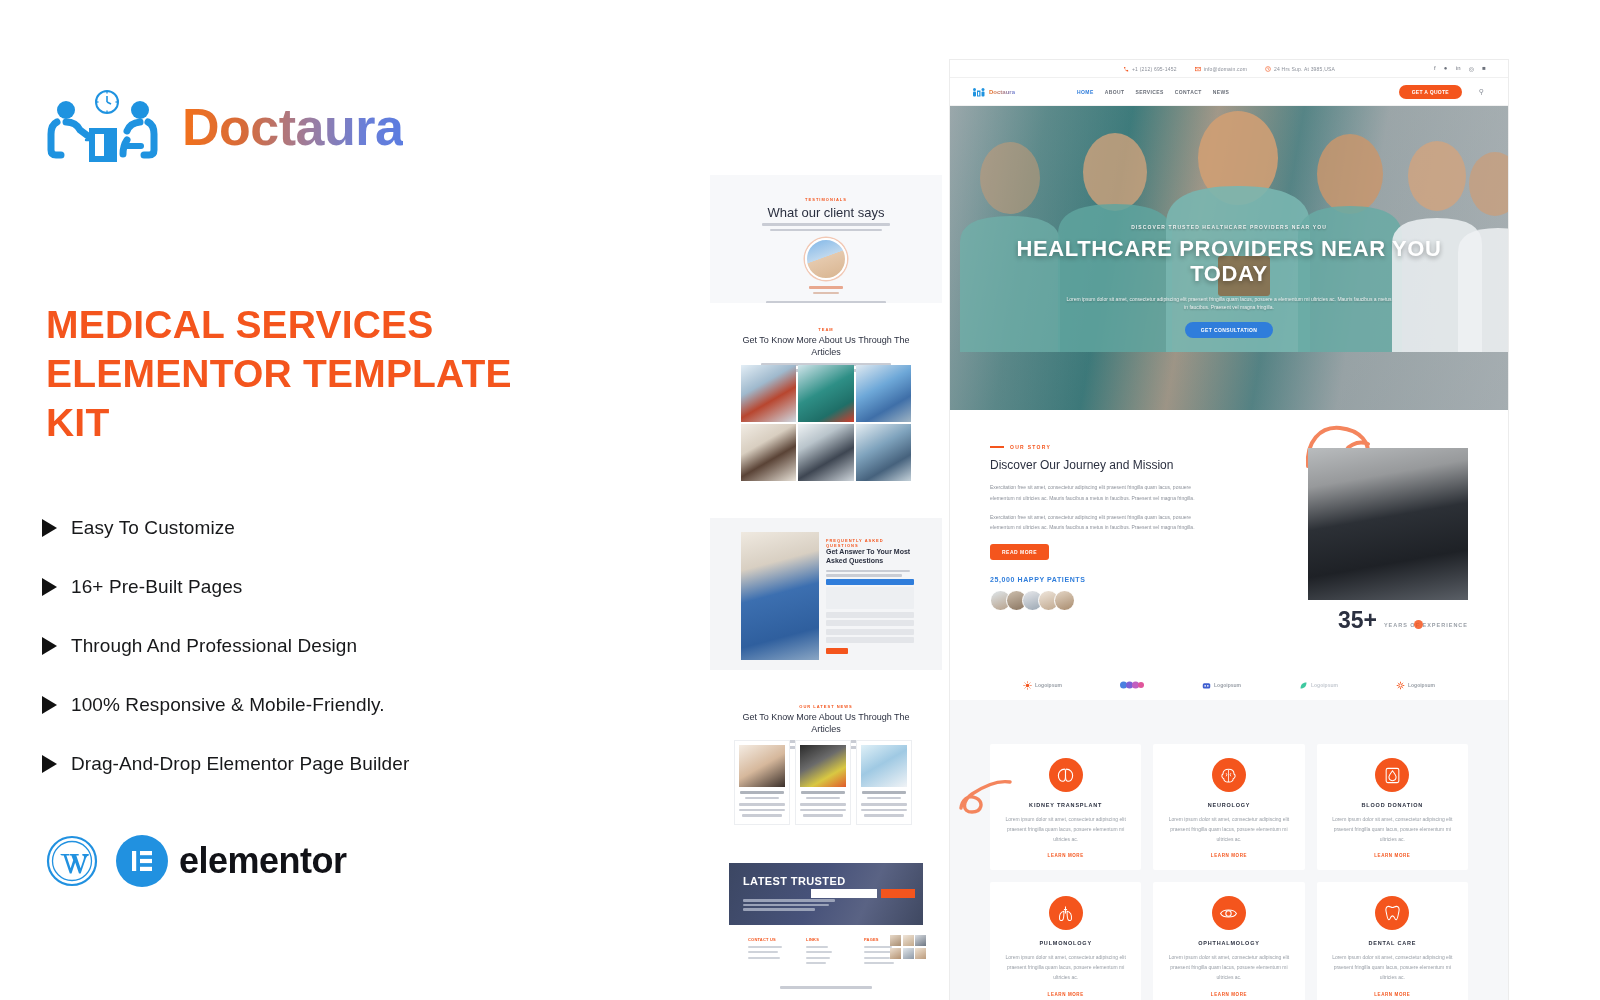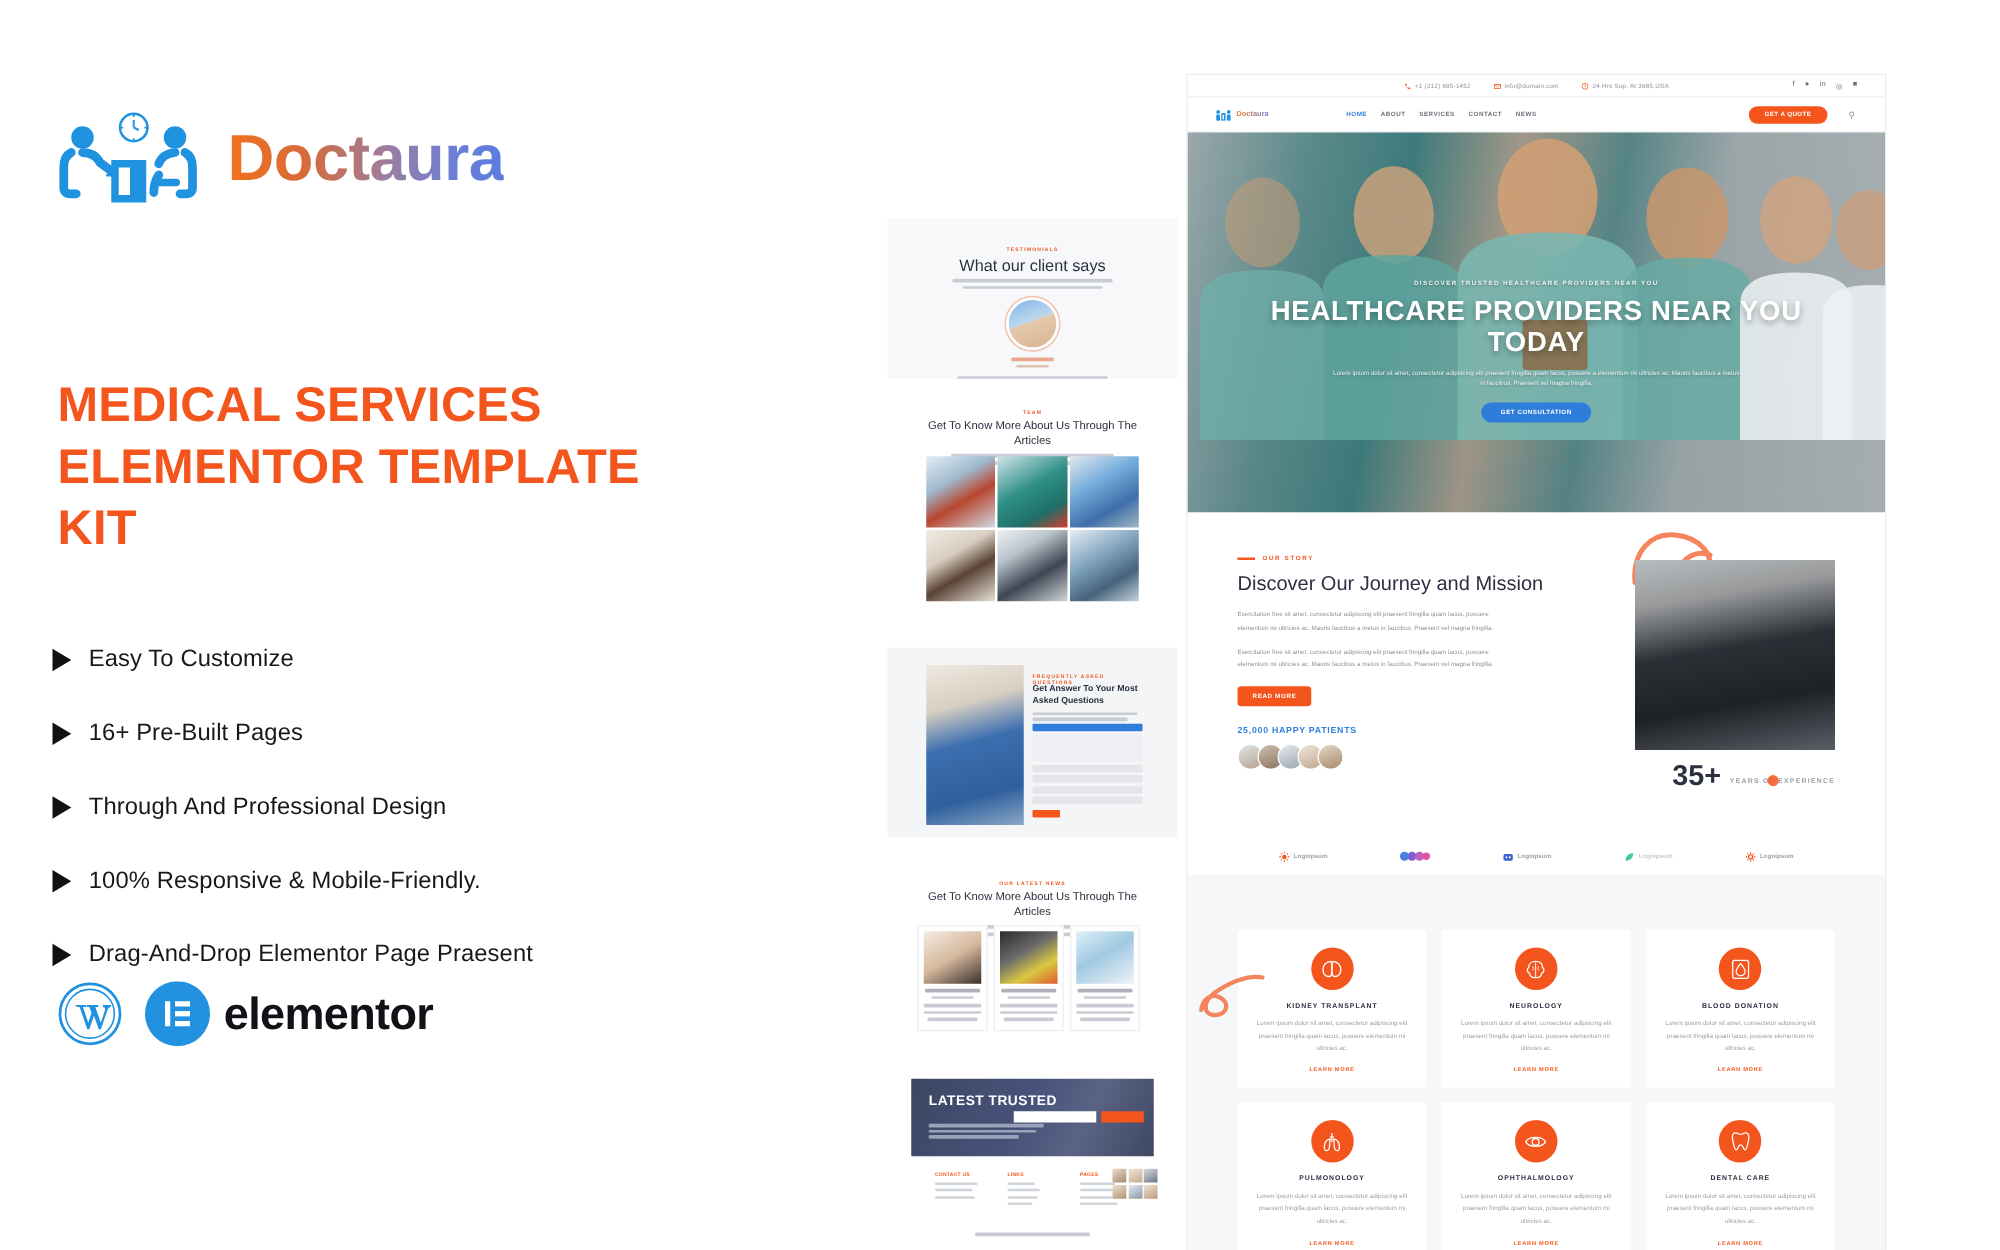--- a/index.html
+++ b/index.html
@@ -68,21 +68,21 @@
     flex: 0 0 auto;
   }
   .feature-text {
     font-size: 19px;
     color: #17181a;
     letter-spacing: 0.1px;
   }
 
   #badge-row {
     position: absolute;
-    left: 46px; top: 785px;
+    left: 46px; top: 835px;
     display: flex; align-items: center; gap: 18px;
   }
   #wp-badge { width: 52px; height: 52px; display: block; }
   #elementor-lockup { display: flex; align-items: center; gap: 11px; }
   #elementor-badge { width: 52px; height: 52px; display: block; }
   #elementor-word {
     font-size: 36px;
     font-weight: bold;
     color: #111217;
     letter-spacing: -0.5px;
@@ -299,21 +299,21 @@
   
   .story { position: relative; height: 290px; background: #ffffff; padding: 34px 40px 0; }
   .story-left { width: 250px; }
   .eyebrow-row { display: flex; align-items: center; gap: 6px; }
   .eyebrow-dash { width: 14px; height: 1.5px; background: #f4551d; }
   .eyebrow-txt {
     font-size: 5px; color: #f4551d; font-weight: bold;
     letter-spacing: 1.3px; text-transform: uppercase;
   }
   .story-h2 {
-    margin-top: 8px; font-size: 16px; color: #2b3040;
+    margin-top: 8px; font-size: 12px; color: #2b3040;
     font-weight: 500; line-height: 1.28;
   }
   .story-p {
     margin-top: 9px; font-size: 5px; color: #8d929b;
     line-height: 2.05; width: 218px;
   }
   .story-btn {
     display: inline-block; margin-top: 12px;
     background: #f4551d; color: #fff;
     font-size: 5px; font-weight: bold; letter-spacing: .5px;
@@ -451,21 +451,21 @@
     <li class="feature-row">
       <span class="feature-bullet"></span>
       <span class="feature-text">Through And Professional Design</span>
     </li>
     <li class="feature-row">
       <span class="feature-bullet"></span>
       <span class="feature-text">100% Responsive &amp; Mobile-Friendly.</span>
     </li>
     <li class="feature-row">
       <span class="feature-bullet"></span>
-      <span class="feature-text">Drag-And-Drop Elementor Page Praesent</span>
+      <span class="feature-text">Drag-And-Drop Elementor Page Builder</span>
     </li>
   </ul>
 
   <div id="badge-row">
     <svg id="wp-badge" viewBox="0 0 52 52">
       <circle cx="26" cy="26" r="24" fill="none" stroke="#2191e0" stroke-width="2.2"></circle>
       <circle cx="26" cy="26" r="19.5" fill="none" stroke="#2191e0" stroke-width="1.3"></circle>
       <path d="M14 19 h9 v1.6 h-2.6 l4.2 12.6 2.6-8 -1.8-4.6 h-1.9 v-1.6 h9.2 v1.6 h-2.4 l4.3 12.6 3.1-9.3 q1.1-3.3 -1.4-3.3 v-1.6 h6.5 v1.6 q-2 0 -2.9 2.7 l-5.2 15.1 h-1.7 l-3.8-10.8 -3.7 10.8 h-1.7 l-6.1-17.8 h-2 z" fill="#2191e0"></path>
     </svg>
     <div id="elementor-lockup">

